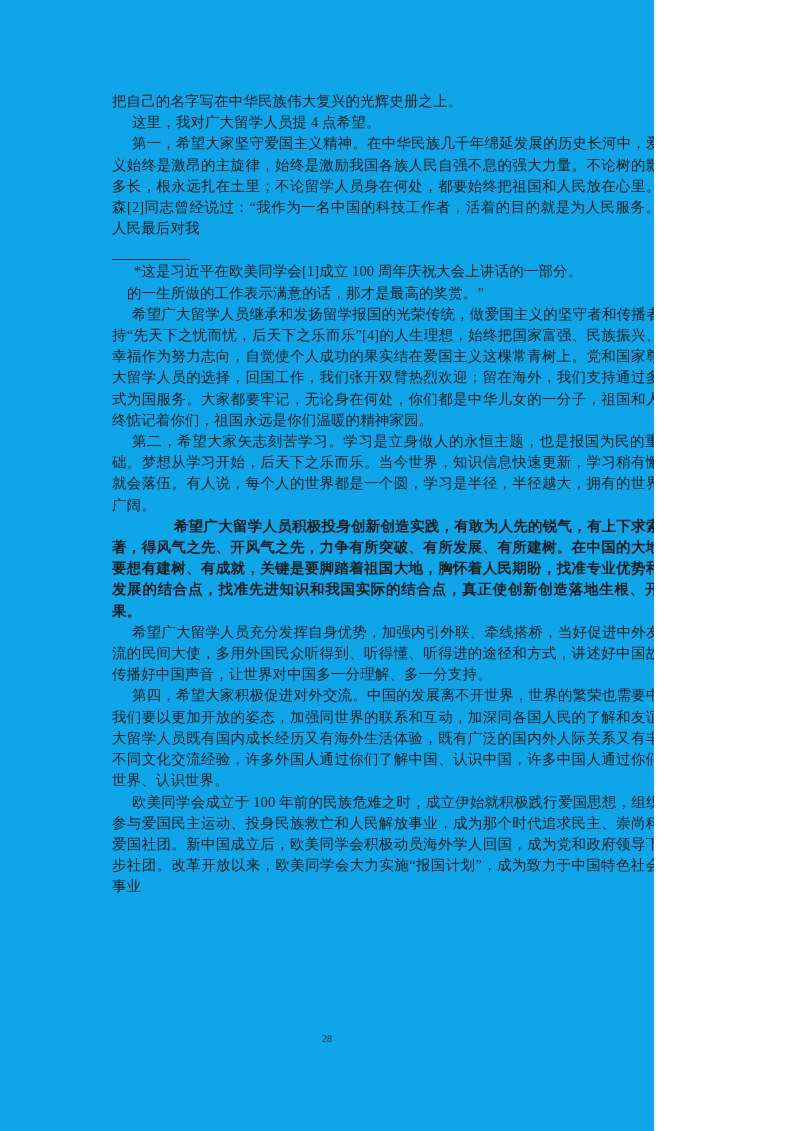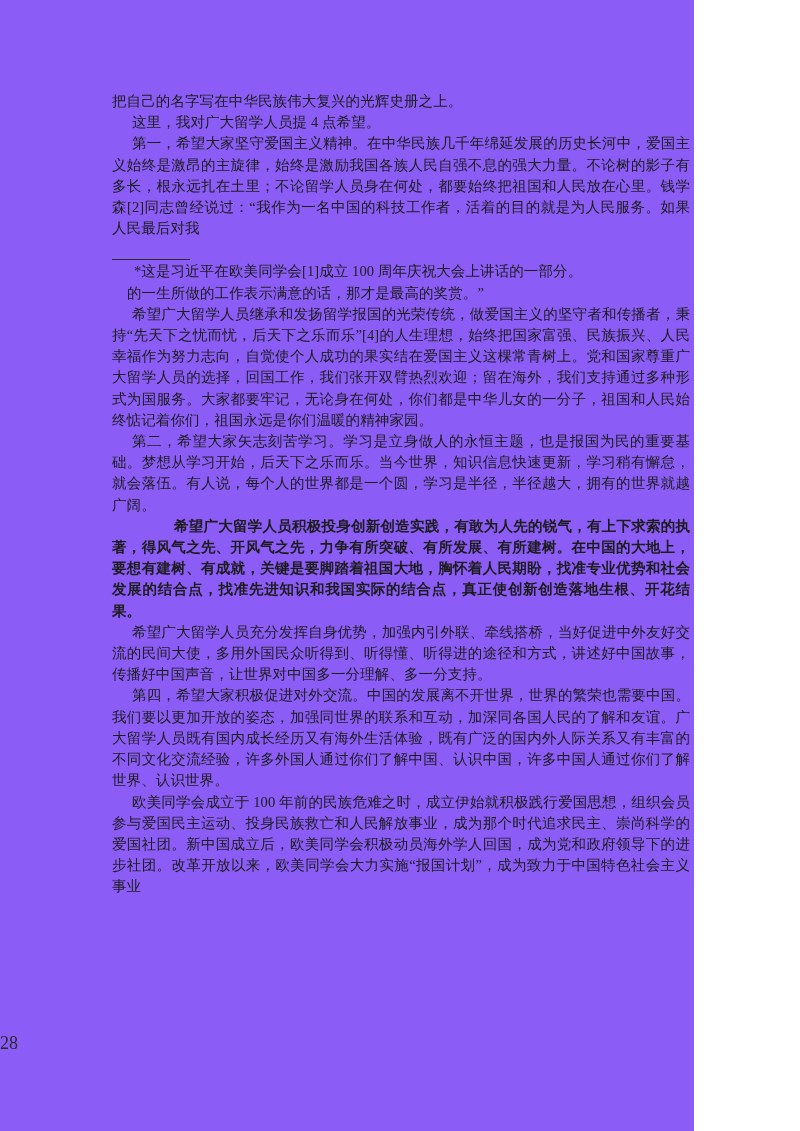--- a/index.html
+++ b/index.html
@@ -4,25 +4,24 @@
 <style>
   html, body {
     margin: 0;
     padding: 0;
     background: #ffffff;
   }
   .page {
     position: relative;
     width: 654px;
     height: 1131px;
-    background: #8b5cf6;
+    background: #0ea5e9;
     overflow: hidden;
     font-family: "Liberation Serif", "DejaVu Serif", serif;
     color: #1c1c1c;
-    padding-left: 40px;
   }
   .body-text {
     position: absolute;
     left: 112px;
     top: 91px;
     width: 578px;
     font-size: 14.5px;
     line-height: 21.2px;
     text-align: justify;
     letter-spacing: 0.1px;
@@ -42,21 +41,22 @@
     width: 78px;
     height: 0;
     border-top: 1.5px solid #2b2b2b;
     margin: 0 0 1px 0;
   }
   .page-number {
     position: absolute;
     left: 0;
     top: 1033px;
     width: 100%;
-    font-size: 18px;
+    text-align: center;
+    font-size: 10px;
     color: #2b2b2b;
     font-family: "Liberation Serif", "DejaVu Serif", serif;
   }
 </style>
 </head>
 <body>
 
 <div class="page">
   <div class="body-text">
       <p class="para flush">把自己的名字写在中华民族伟大复兴的光辉史册之上。</p>

